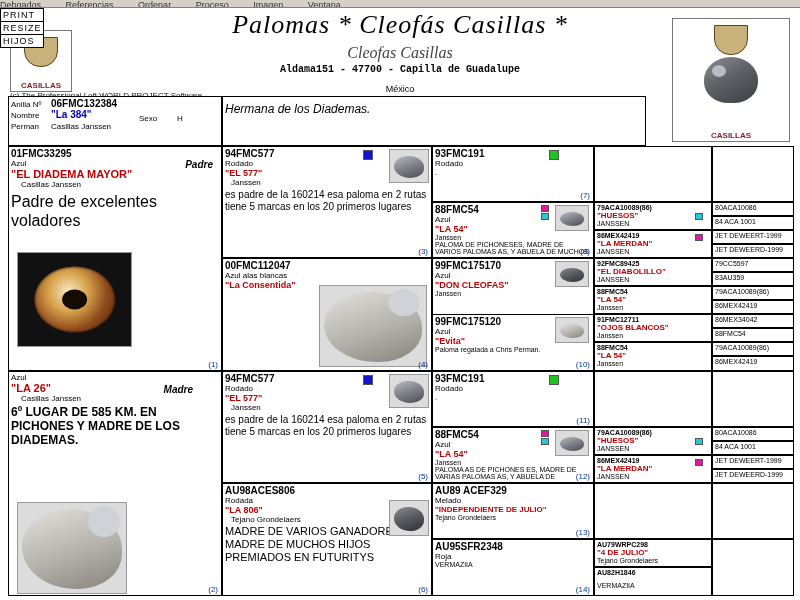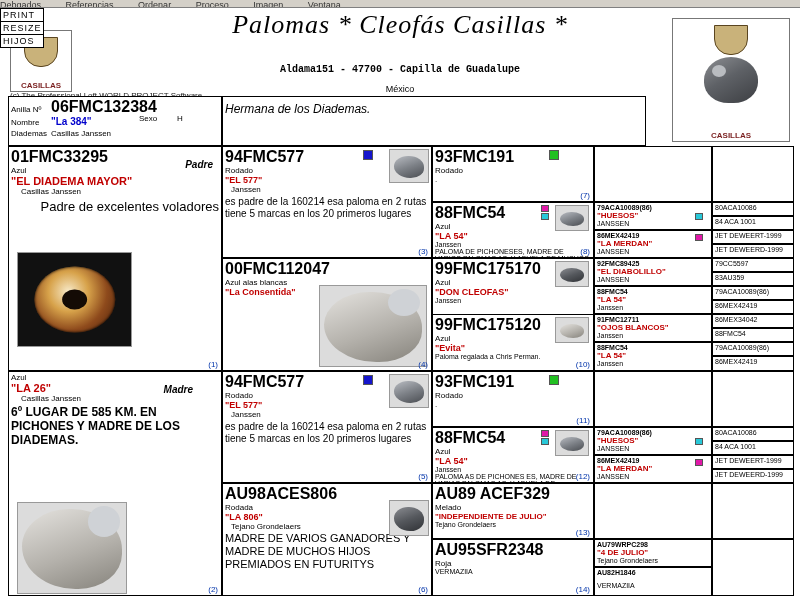--- a/index.html
+++ b/index.html
@@ -78,21 +78,21 @@
     content:""; position:absolute; top:8px; left:8px; width:14px; height:12px;
     border-radius:50%; background:#b9bcc0;
   }
 
   
   #grid { position:absolute; top:96px; left:8px; width:786px; height:500px; }
   .cell {
     position:absolute; border:1px solid #000; background:#ffffff;
     overflow:hidden; padding:1px 2px;
   }
-  .ring { font-weight:bold; font-size:16px; }
+  .ring { font-weight:bold; font-size:10px; }
   .ring-red { color:#c00000; font-weight:bold; font-size:9px; }
   .blue { color:#0000cc; font-weight:bold; }
   .small { font-size:8px; }
   .tiny { font-size:7px; }
   .role { font-style:italic; font-weight:bold; }
   .note-big { font-size:12px; font-weight:bold; line-height:1.15; }
   .note-med { font-size:10px; line-height:1.2; }
   .idx { position:absolute; right:3px; bottom:1px; color:#0033aa; font-size:8px; }
 
   
@@ -139,20 +139,21 @@
 </div>
 
 <div id="toolbox">
   <div class="tbtn">PRINT</div>
   <div class="tbtn">RESIZE</div>
   <div class="tbtn">HIJOS</div>
 </div>
 
 <div id="header">
   <div id="main-title">Palomas * Cleofás Casillas *</div>
+  <div id="sub-title">Cleofas Casillas</div>
   <div id="address">Aldama151 - 47700 - Capilla de Guadalupe</div>
   <div id="country">México</div>
   <div id="copyright">(c) The Professional Loft WORLD PROJECT Software</div>
 
   <div class="crest" id="crest-left">
     <div class="crest-shield"></div>
     <div class="crest-name">CASILLAS</div>
   </div>
 
   <div class="crest" id="crest-right">
@@ -163,33 +164,33 @@
 </div>
 
 <div id="grid">
 
   <div class="cell" style="left:0; top:0; width:214px; height:50px;">
     <div><span class="field-label">Anilla Nº</span><span class="ring">06FMC132384</span></div>
     <div><span class="field-label small">Nombre</span><span class="blue">"La 384"</span>
       <span style="position:absolute; left:130px; top:17px;" class="small">Sexo</span>
       <span style="position:absolute; left:168px; top:17px;" class="small">H</span>
     </div>
-    <div><span class="field-label small">Diademas</span><span class="small">Casillas Janssen</span></div>
+    <div><span class="field-label small">Perman</span><span class="small">Casillas Janssen</span></div>
   </div>
 
   <div class="cell" style="left:214px; top:0; width:424px; height:50px;font-style:italic;">
     <div class="hdr-note" style="margin-top:4px;">Hermana de los Diademas.</div>
   </div>
 
   <div class="cell" style="left:0; top:50px; width:214px; height:225px;">
     <div class="ring">01FMC33295</div>
     <div class="small">Azul</div>
     <div class="ring-red" style="font-size:11px;">"EL DIADEMA MAYOR"</div>
     <div class="small" style="margin-left:10px;">Casillas Janssen</div>
-    <div class="note-med" style="font-size:13px; margin-top:3px;text-align:right;">Padre de excelentes voladores</div>
+    <div class="note-med" style="font-size:16px; margin-top:3px;">Padre de excelentes voladores</div>
     <div class="role" style="position:absolute; right:8px; top:12px; font-size:10px;">Padre</div>
     <div class="photo eye-photo" style="left:8px; top:105px; width:115px; height:95px;">
       <div class="eye-iris"></div>
     </div>
     <div class="idx">(1)</div>
   </div>
 
   <div class="cell" style="left:0; top:275px; width:214px; height:225px;">
     <div class="small">Azul</div>
     <div class="ring-red" style="font-size:11px;">"LA 26"</div>

